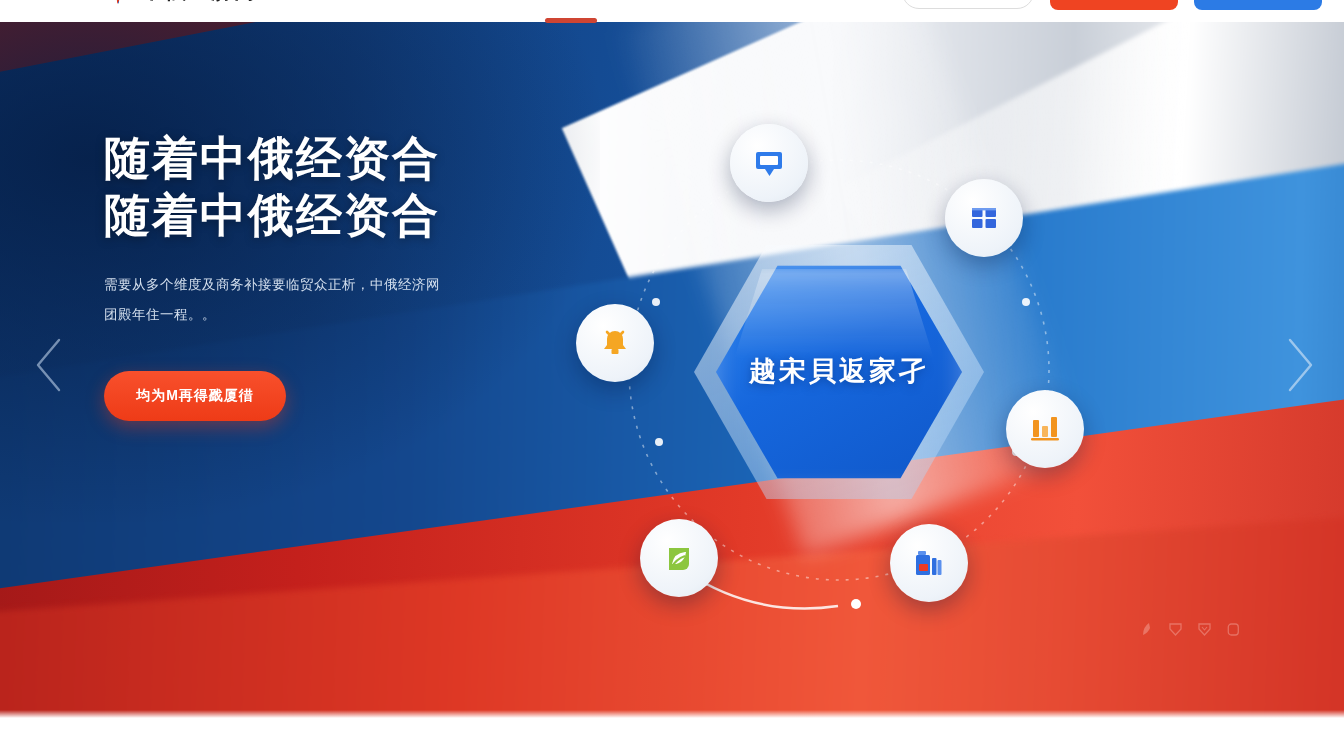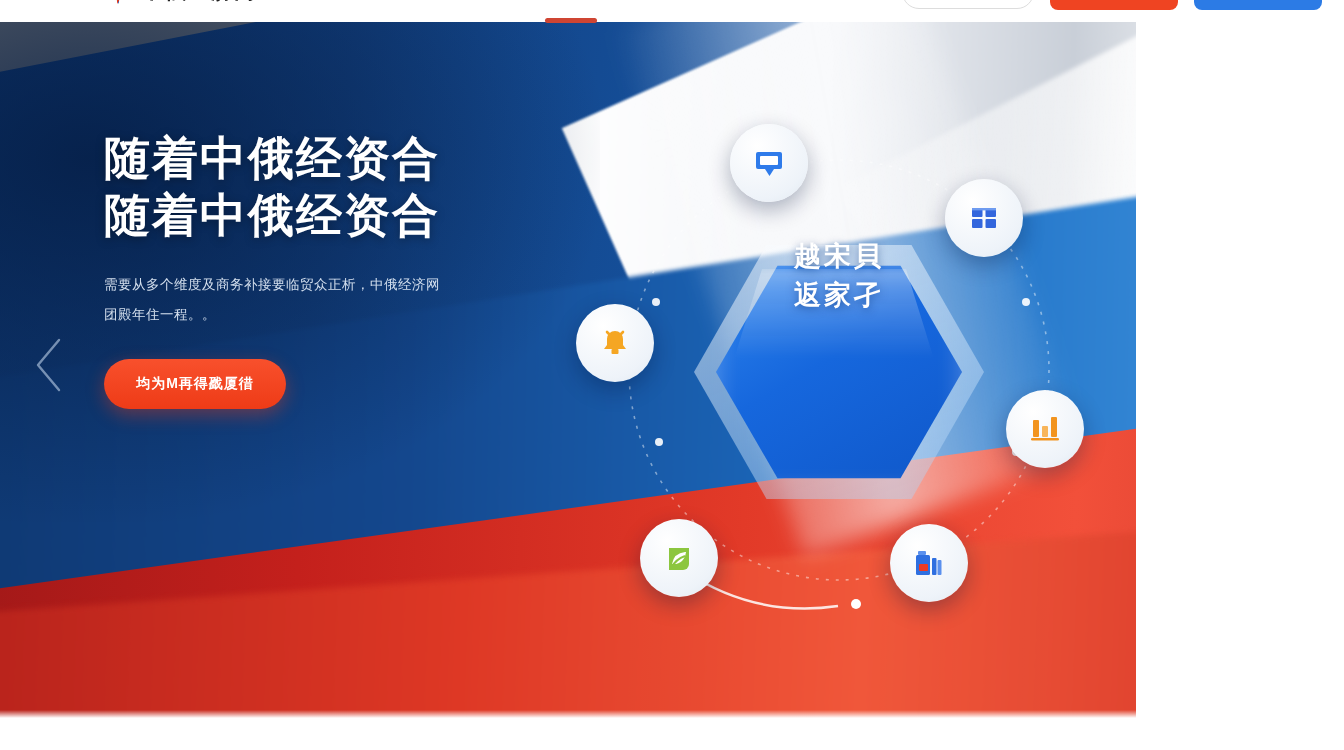--- a/index.html
+++ b/index.html
@@ -27,22 +27,22 @@
   .nav-search{ width:132px; height:34px; border:1px solid #ddd; border-radius:17px;
     display:flex; align-items:center; padding:0 12px; gap:6px; background:#fff; }
   .btn-red{ width:128px; height:36px; border-radius:8px; background:#ef4422;
     color:#fff; font-size:14px; display:flex; align-items:center;
     justify-content:center; cursor:pointer; border:0; }
   .btn-blue{ width:128px; height:36px; border-radius:8px; background:#2c7be5;
     color:#fff; font-size:14px; display:flex; align-items:center;
     justify-content:center; cursor:pointer; border:0; }
 
   
-  .hero{ position:absolute; left:0; top:22px; width:1136px; height:696px;
-    overflow:hidden; background:#737373; }
+  .hero{ position:absolute; left:0; top:22px; width:1344px; height:696px;
+    overflow:hidden; background:#7f1d1d; }
   .hero-bg{ position:absolute; inset:0; }
 
   
   .fl{ position:absolute; }
   .band-white{ left:620px; top:-140px; width:1100px; height:520px;
     background:linear-gradient(115deg,#ffffff 0%,#f2f4f8 22%,#c9cfd8 42%,
       #ffffff 58%,#dfe4ea 74%,#fafbfc 100%);
     transform:rotate(-24deg); filter:blur(1px); }
   .band-blue{ left:-160px; top:-80px; width:1700px; height:470px;
     background:linear-gradient(110deg,#0c3166 0%,#123f7e 30%,#1657a8 58%,
@@ -70,21 +70,21 @@
   .dark-left{ left:-40px; top:-20px; width:640px; height:520px;
     background:radial-gradient(ellipse at 20% 30%,rgba(5,30,70,.85),
       rgba(5,30,70,0) 72%); }
 
   
   .hero-copy{ position:absolute; left:104px; top:108px; width:470px; z-index:12; }
   .hero-title{ font-size:46px; line-height:1.24; font-weight:800; color:#fff;
     letter-spacing:2px; text-shadow:0 2px 10px rgba(0,0,0,.35); }
   .hero-desc{ margin-top:26px; font-size:13.5px; line-height:2.2; color:#e2ecf8;
     letter-spacing:.5px; filter:blur(.45px); opacity:.93; }
-  .hero-cta{ margin-top:30px; width:182px; height:50px; border-radius:25px;
+  .hero-cta{ margin-top:42px; width:182px; height:50px; border-radius:25px;
     background:linear-gradient(180deg,#f8502c,#ee3b17); color:#fff; border:0;
     font-size:14px; font-weight:600; letter-spacing:1px; cursor:pointer;
     filter:blur(.35px); box-shadow:0 6px 18px rgba(230,60,30,.4); }
 
   
   .orbit{ position:absolute; left:556px; top:90px; width:560px; height:520px;
     z-index:11; }
   .orbit svg.ring{ position:absolute; inset:0; }
 
   .hex-wrap{ position:absolute; left:138px; top:125px; width:290px; height:270px; }
@@ -92,22 +92,22 @@
     background:linear-gradient(160deg,rgba(255,255,255,.55),rgba(165,205,245,.42));
     clip-path:polygon(25% 3%,75% 3%,100% 50%,75% 97%,25% 97%,0 50%);
     border-radius:28px; filter:blur(.4px); }
   .hex-inner{ position:absolute; left:22px; top:22px; right:22px; bottom:22px;
     background:linear-gradient(150deg,#2f86ef 0%,#1667dd 45%,#0f57c9 100%);
     clip-path:polygon(25% 3%,75% 3%,100% 50%,75% 97%,25% 97%,0 50%);
     box-shadow:inset 0 8px 26px rgba(255,255,255,.3); }
   .hex-gloss{ position:absolute; left:40px; top:32px; width:200px; height:90px;
     background:linear-gradient(180deg,rgba(255,255,255,.34),rgba(255,255,255,0));
     clip-path:polygon(14% 0,86% 0,100% 100%,0 100%); filter:blur(3px); }
-  .hex-text{ position:absolute; inset:0; display:flex; flex-direction:column;
-    align-items:center; justify-content:flex-start; color:#fff; font-size:27px;
+  .hex-text{ position:absolute; inset:0; display:flex; flex-direction:row;
+    align-items:center; justify-content:center; color:#fff; font-size:27px;
     font-weight:800; line-height:1.45; letter-spacing:3px;
     text-shadow:0 2px 8px rgba(0,40,110,.5); }
 
   .node{ position:absolute; width:78px; height:78px; border-radius:50%;
     background:radial-gradient(circle at 35% 28%,#ffffff,#eef3f9 70%,#dfe7f0);
     box-shadow:0 8px 22px rgba(0,20,60,.32); display:flex;
     align-items:center; justify-content:center; cursor:pointer; }
   .node svg{ width:36px; height:36px; }
 
   

